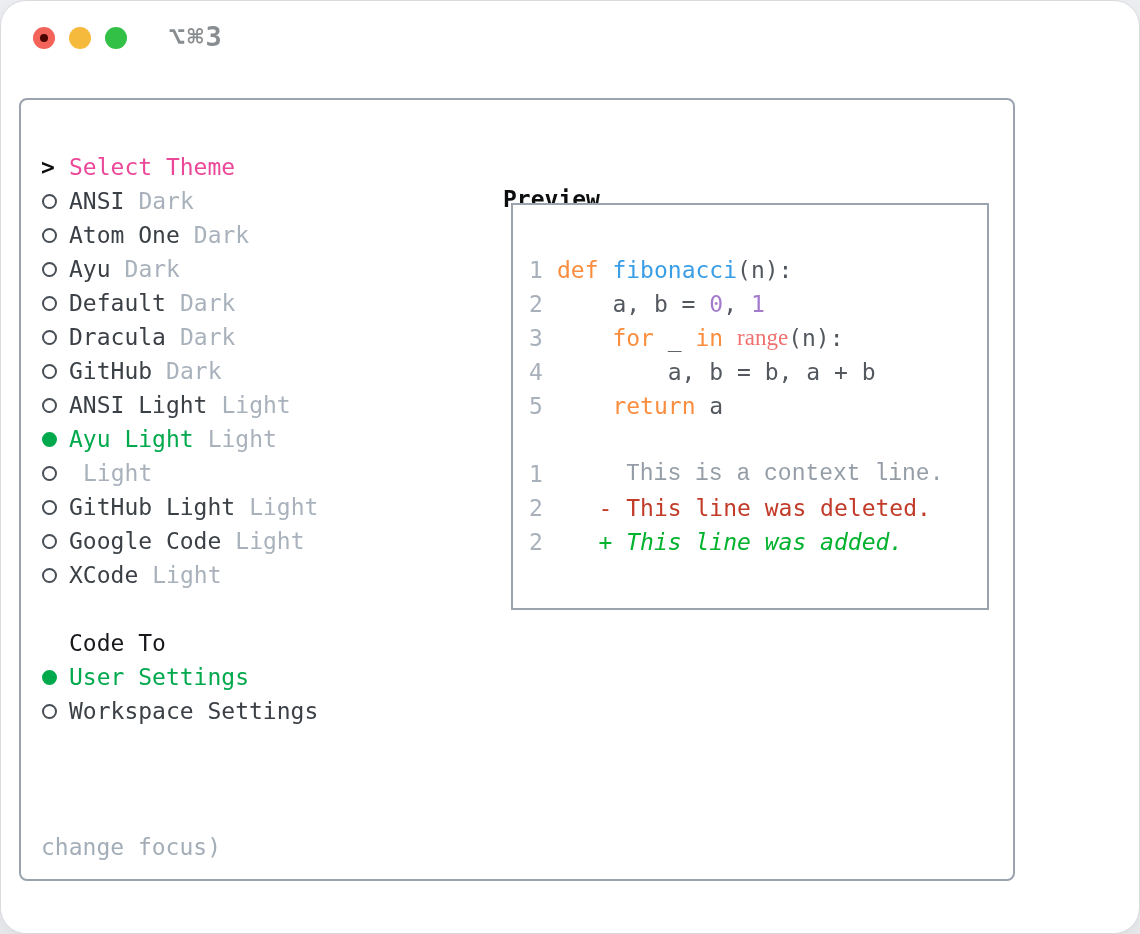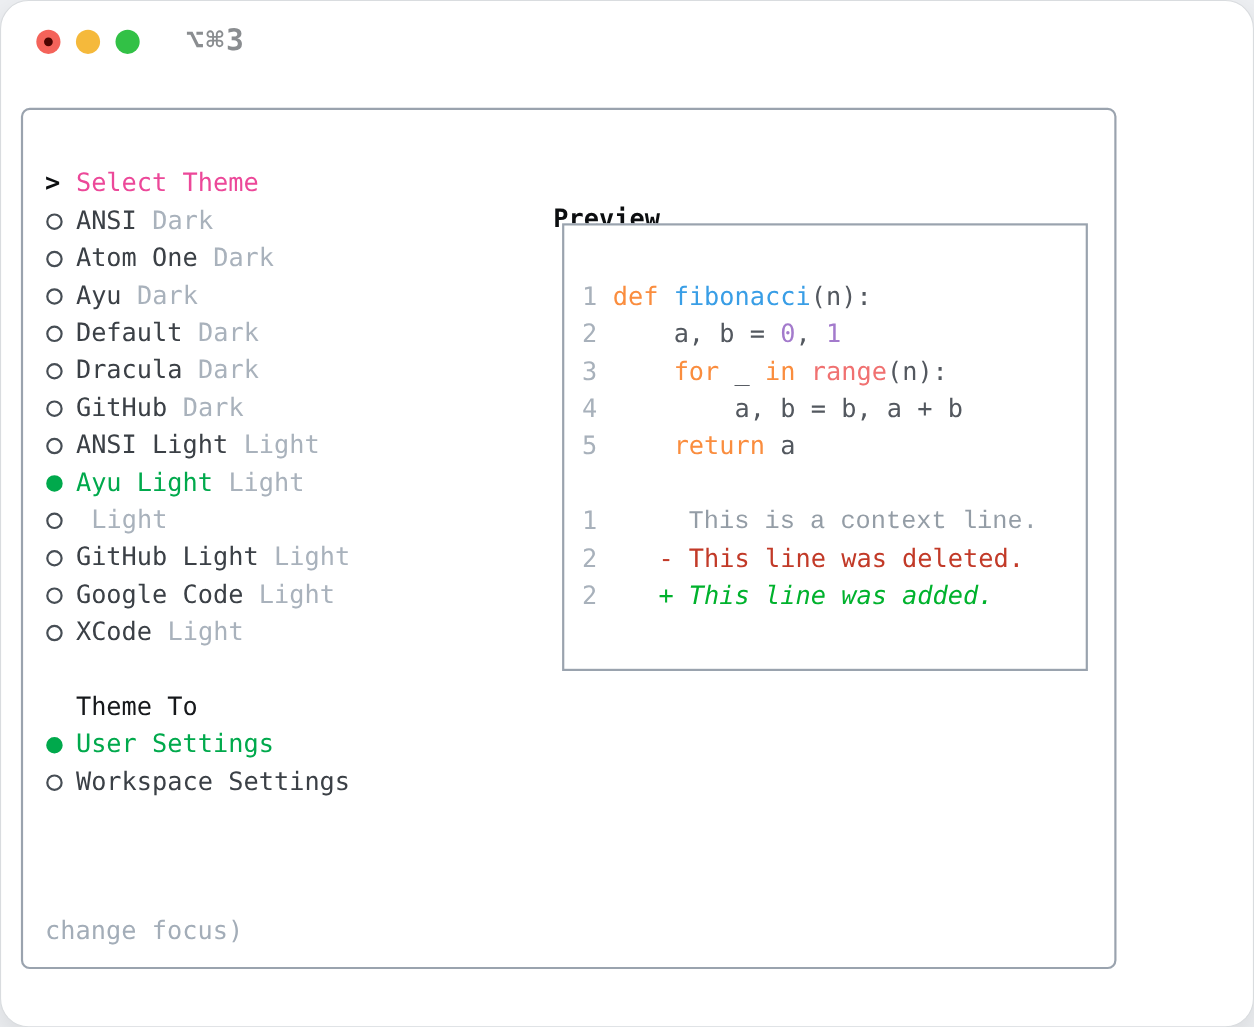--- a/index.html
+++ b/index.html
@@ -57,21 +57,21 @@
   .preview-box{
     position:absolute;left:490px;top:103px;width:478px;height:407px;
     border:2px solid var(--frame);box-sizing:border-box;background:#fff;
     padding:48px 0 0 16px;overflow:hidden;
   }
   .crow{height:34px;display:flex;align-items:center;font-size:23px;white-space:pre;}
   .num{display:inline-block;min-width:14px;margin-right:14px;color:var(--line-number);}
   .c-plain{color:var(--code-plain);}
   .c-keyword{color:var(--keyword);}
   .c-function{color:var(--function);}
-  .c-builtin{color:var(--builtin);}
+  .c-builtin{color:var(--builtin);font-family:Liberation Serif, serif;}
   .c-number{color:var(--number);}
   .c-context{color:var(--context);font-family:Liberation Mono, monospace;}
   .c-deleted{color:var(--deleted);}
   .c-added{color:var(--added);font-style:italic;}
 </style>
 </head>
 <body style="--accent: #00a94c; --added: #00b22d; --deleted: #c23a28; --keyword: #fa8d3e; --function: #399ee6; --builtin: #f07171; --number: #a37acc; --context: #949da6; --line-number: #a8b1bb; --code-plain: #53585f; --item-text: #3b4046; --muted: #a9b2bc; --hint: #a3adb8; --frame: #9aa3ae; --title-gray: #8a8d90; --tl-red: #f4635a; --tl-red-dot: #4c0501; --tl-yellow: #f5b93b; --tl-green: #32c146;">
 
 <div class="window">
 
@@ -102,21 +102,21 @@
           <div class="row"><span class="bullet filled"></span><span class="item-name selected">Ayu Light</span><span class="item-suffix">Light</span></div>
           <div class="row"><span class="bullet"></span><span class="item-suffix">Light</span></div>
           <div class="row"><span class="bullet"></span><span class="item-name">GitHub Light</span><span class="item-suffix">Light</span></div>
           <div class="row"><span class="bullet"></span><span class="item-name">Google Code</span><span class="item-suffix">Light</span></div>
           <div class="row"><span class="bullet"></span><span class="item-name">XCode</span><span class="item-suffix">Light</span></div>
         </div>
 
       <div class="spacer"></div>
 
       <div class="row apply-hdr">
-        <span>Theme To</span>
+        <span>Code To</span>
       </div>
 
       <div id="apply-options">
           <div class="row"><span class="bullet filled"></span><span class="opt-label selected">User Settings</span></div>
           <div class="row"><span class="bullet"></span><span class="opt-label">Workspace Settings</span></div>
         </div>
 
       <div class="spacer"></div>
 
       <div class="hint">

